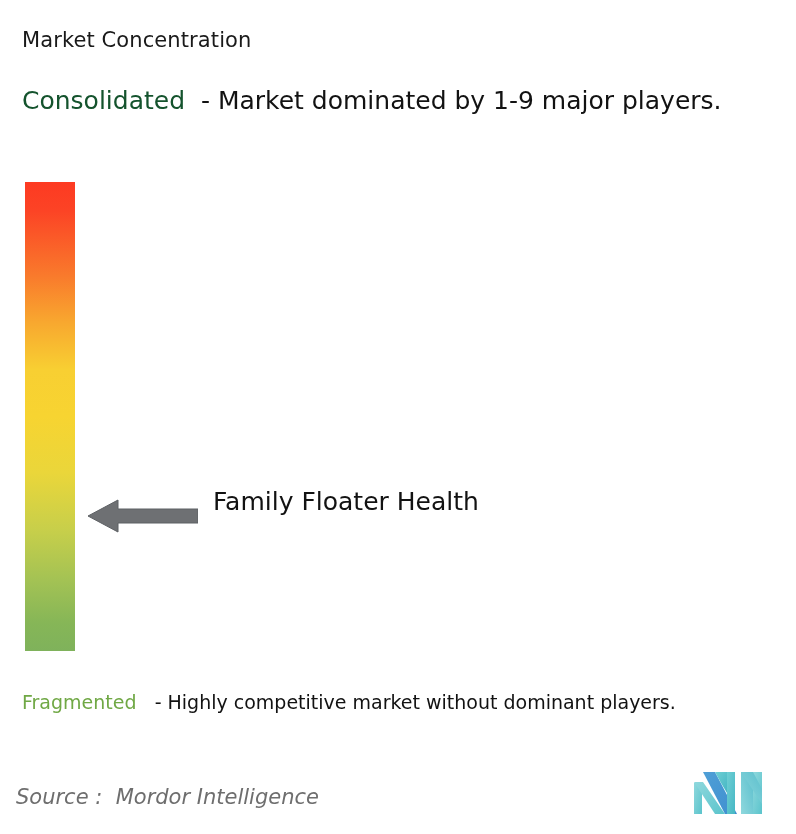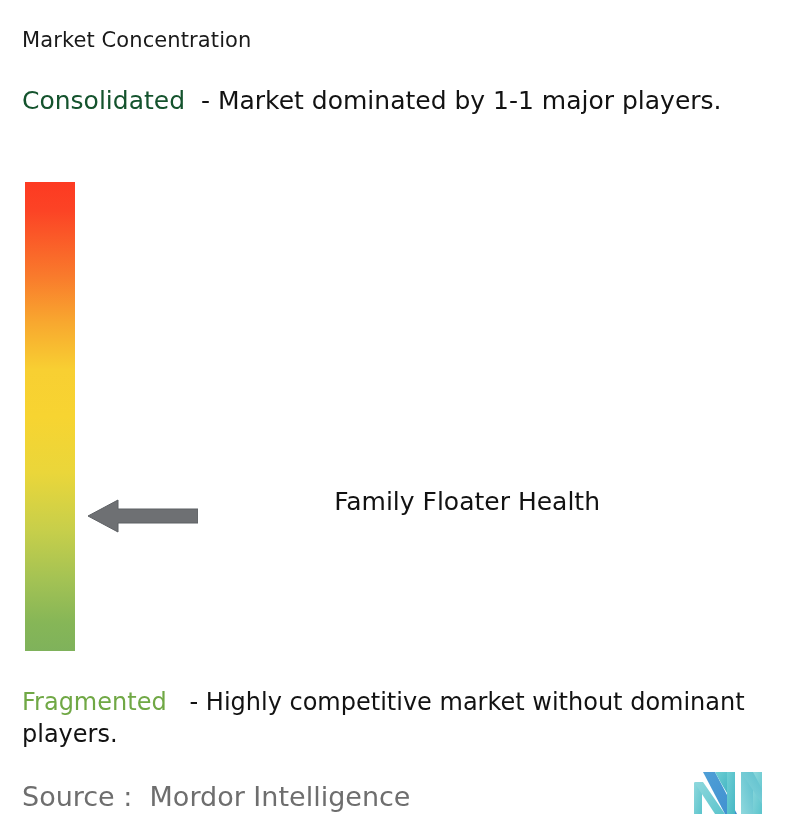--- a/index.html
+++ b/index.html
@@ -68,70 +68,70 @@
   
   #pointer-arrow {
     position: absolute;
     left: 88px;
     top: 498px;
     width: 110px;
     height: 36px;
   }
   #pointer-label {
     position: absolute;
-    left: 200px;
+    left: 213px;
     top: 484px;
     width: 400px;
     font-size: 25px;
     line-height: 36px;
     color: #121212;
-    text-align: right;
   }
 
   
   #fragmented-caption {
     position: absolute;
     left: 22px;
     top: 686px;
     width: 765px;
-    font-size: 24px;
+    font-size: 19px;
     line-height: 32px;
     color: #121212;
   }
   #fragmented-caption .kw {
     color: #70a845;
   }
   #fragmented-caption .sep {
     white-space: pre;
   }
 
   
   #source-line {
     position: absolute;
-    left: 22px;
+    left: 16px;
     top: 782px;
-    font-size: 27px;
+    font-size: 21px;
     line-height: 30px;
     color: #6e6e6e;
     white-space: pre;
+    font-style: italic;
   }
   #brand-logo {
     position: absolute;
     left: 694px;
     top: 771px;
     width: 68px;
     height: 43px;
   }
 </style>
 </head>
 <body>
 
 <div id="chart-title">Market Concentration</div>
 
-<div id="consolidated-caption"><span class="kw">Consolidated</span><span class="sep">  - </span><span>Market dominated by 1-1 major players.</span></div>
+<div id="consolidated-caption"><span class="kw">Consolidated</span><span class="sep">  - </span><span>Market dominated by 1-9 major players.</span></div>
 
 <div id="gradient-bar"></div>
 
 <div id="pointer-arrow">
   <svg width="110" height="36" viewBox="0 0 110 36" xmlns="http://www.w3.org/2000/svg">
     <polygon points="0,18 30,2 30,11 110,11 110,25 30,25 30,34" fill="#6e7073" stroke="#5d6064" stroke-width="1"></polygon>
   </svg>
 </div>
 
 <div id="pointer-label">

